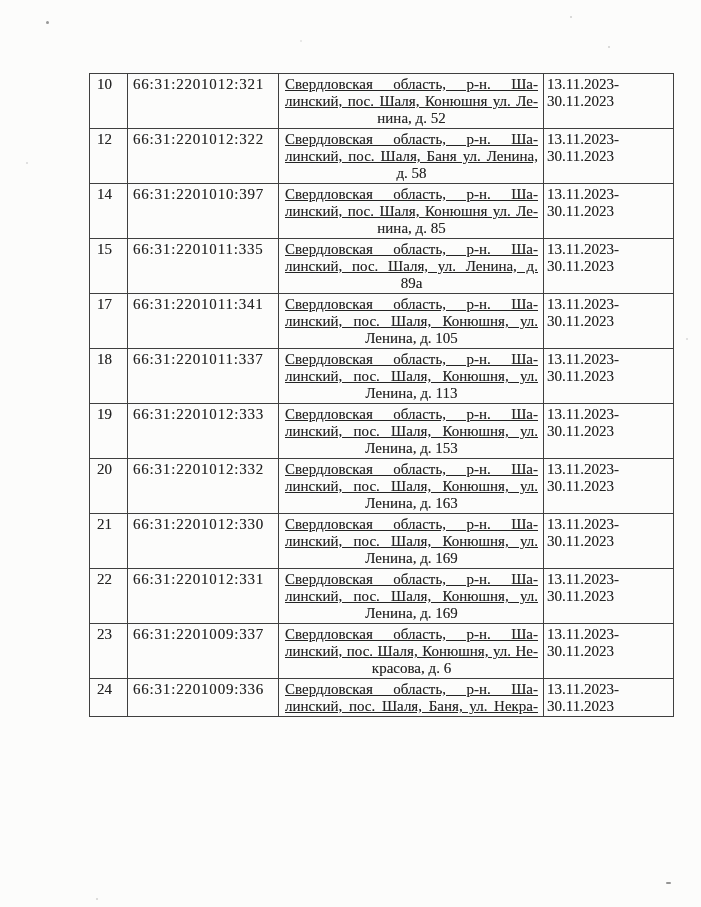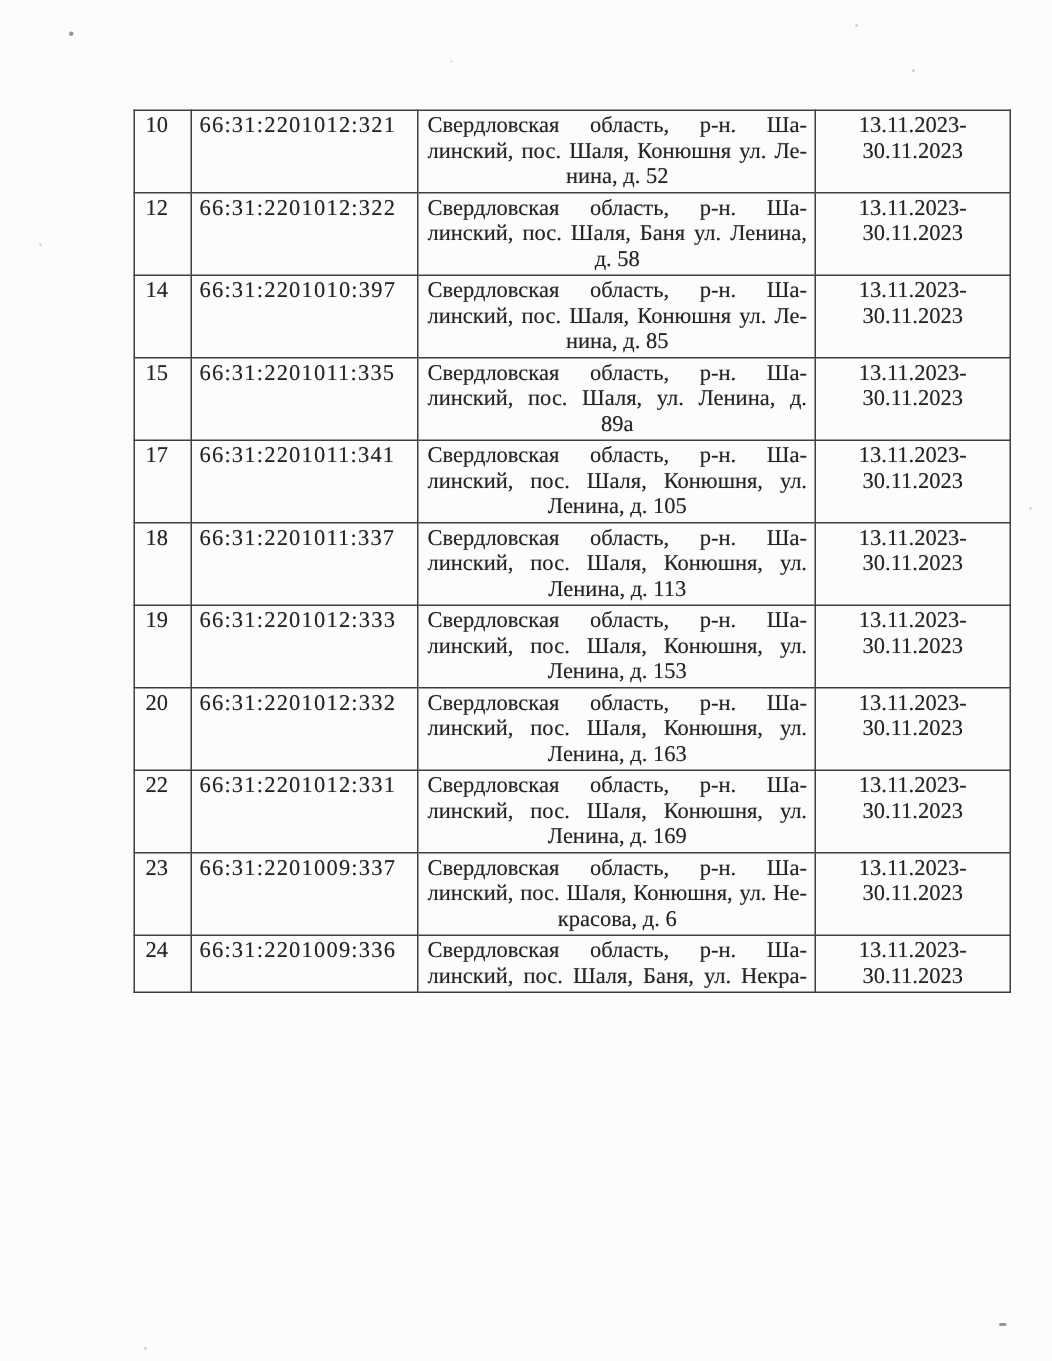--- a/index.html
+++ b/index.html
@@ -58,28 +58,29 @@
   .parcels td.c-cad {
     padding-left: 5px;
     letter-spacing: 0.8px;
     white-space: nowrap;
   }
   .parcels td.c-addr {
     padding-left: 6px;
     padding-right: 5px;
   }
   .parcels td.c-per {
-    text-align: center;
+    text-align: left;
   }
   .addr-line {
     text-align: center;
   }
   .addr-line.just {
     text-align: justify;
     text-align-last: justify;
+    text-decoration: underline;
   }
 </style>
 </head>
 <body>
 
 <div class="page">
   <div class="speck s1"></div>
   <div class="speck s2"></div>
   <div class="speck s3"></div>
   <div class="speck s4"></div>
@@ -204,20 +205,33 @@
             <div class="addr-line just">Свердловская область, р-н. Ша-</div>
             <div class="addr-line just">линский, пос. Шаля, Конюшня, ул.</div>
             <div class="addr-line">Ленина, д. 163</div>
           </td>
     <td class="c-per">
             <div>13.11.2023-</div>
             <div>30.11.2023</div>
           </td>
   </tr>
 
+  <tr>
+    <td class="c-num">21</td>
+    <td class="c-cad">66:31:2201012:330</td>
+    <td class="c-addr">
+            <div class="addr-line just">Свердловская область, р-н. Ша-</div>
+            <div class="addr-line just">линский, пос. Шаля, Конюшня, ул.</div>
+            <div class="addr-line">Ленина, д. 169</div>
+          </td>
+    <td class="c-per">
+            <div>13.11.2023-</div>
+            <div>30.11.2023</div>
+          </td>
+  </tr>
 
   <tr>
     <td class="c-num">22</td>
     <td class="c-cad">66:31:2201012:331</td>
     <td class="c-addr">
             <div class="addr-line just">Свердловская область, р-н. Ша-</div>
             <div class="addr-line just">линский, пос. Шаля, Конюшня, ул.</div>
             <div class="addr-line">Ленина, д. 169</div>
           </td>
     <td class="c-per">

